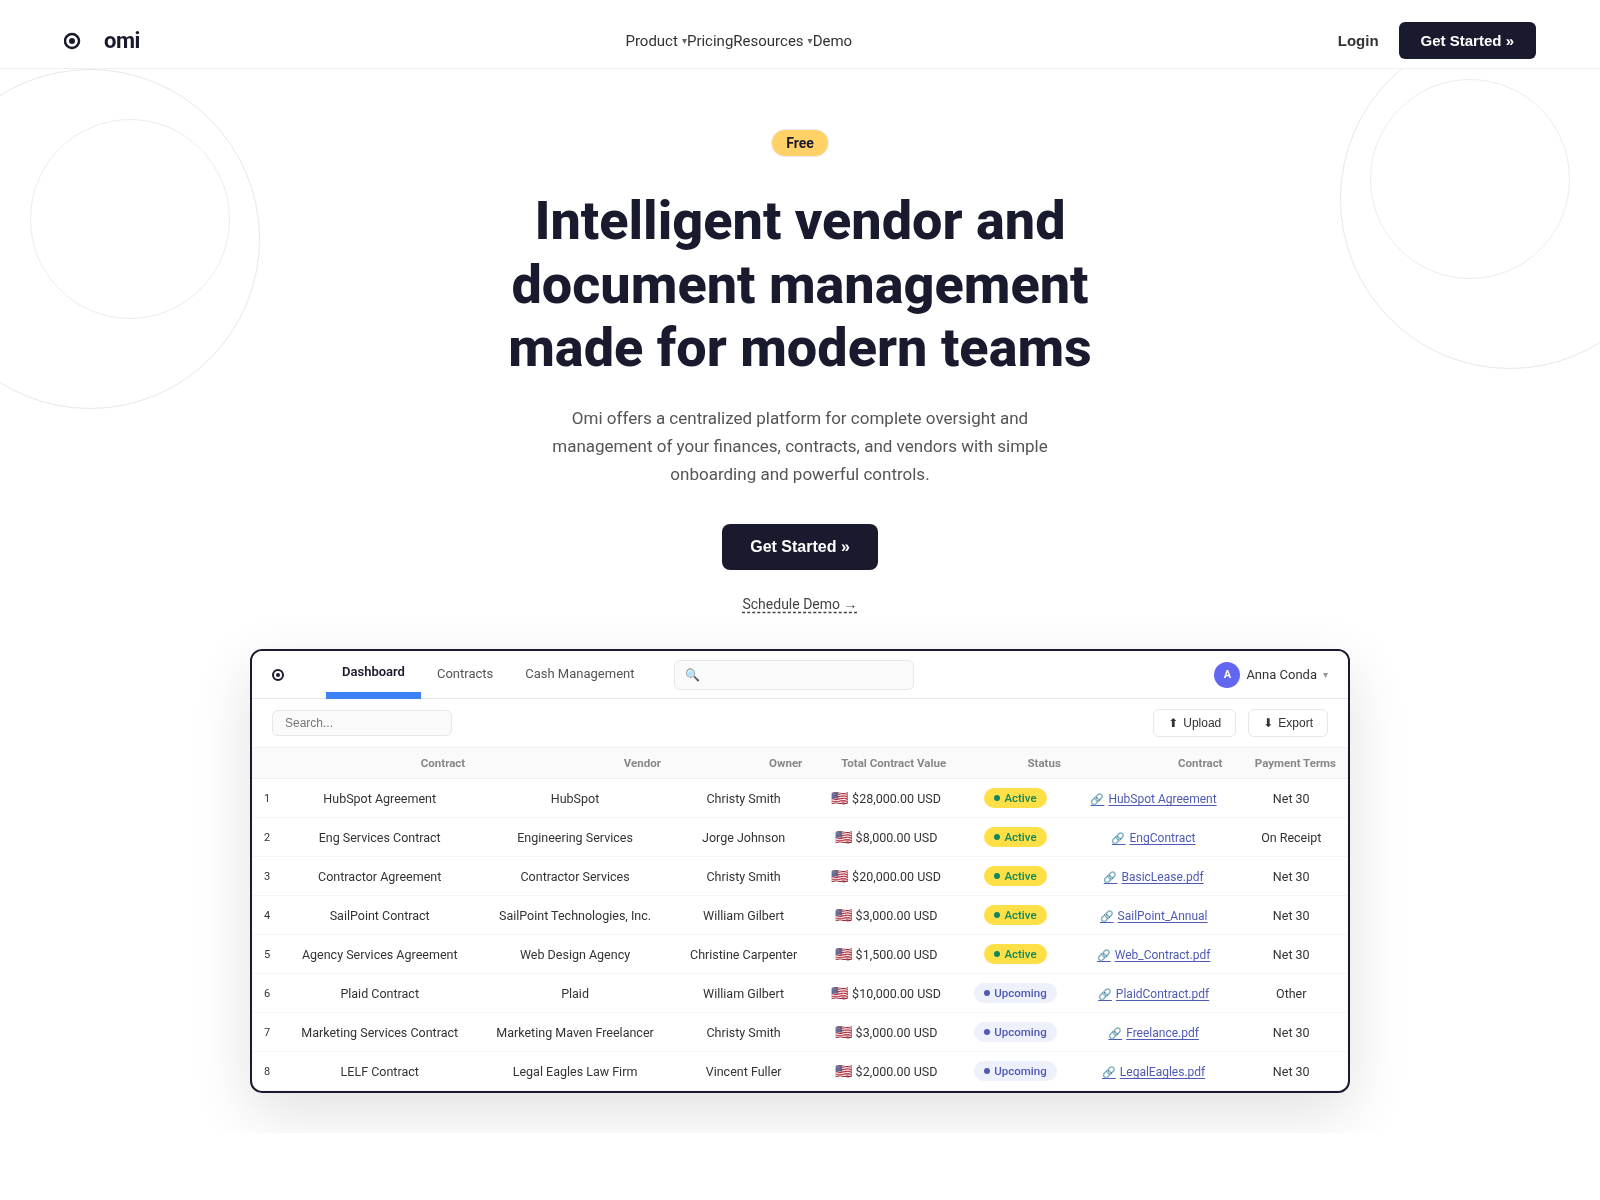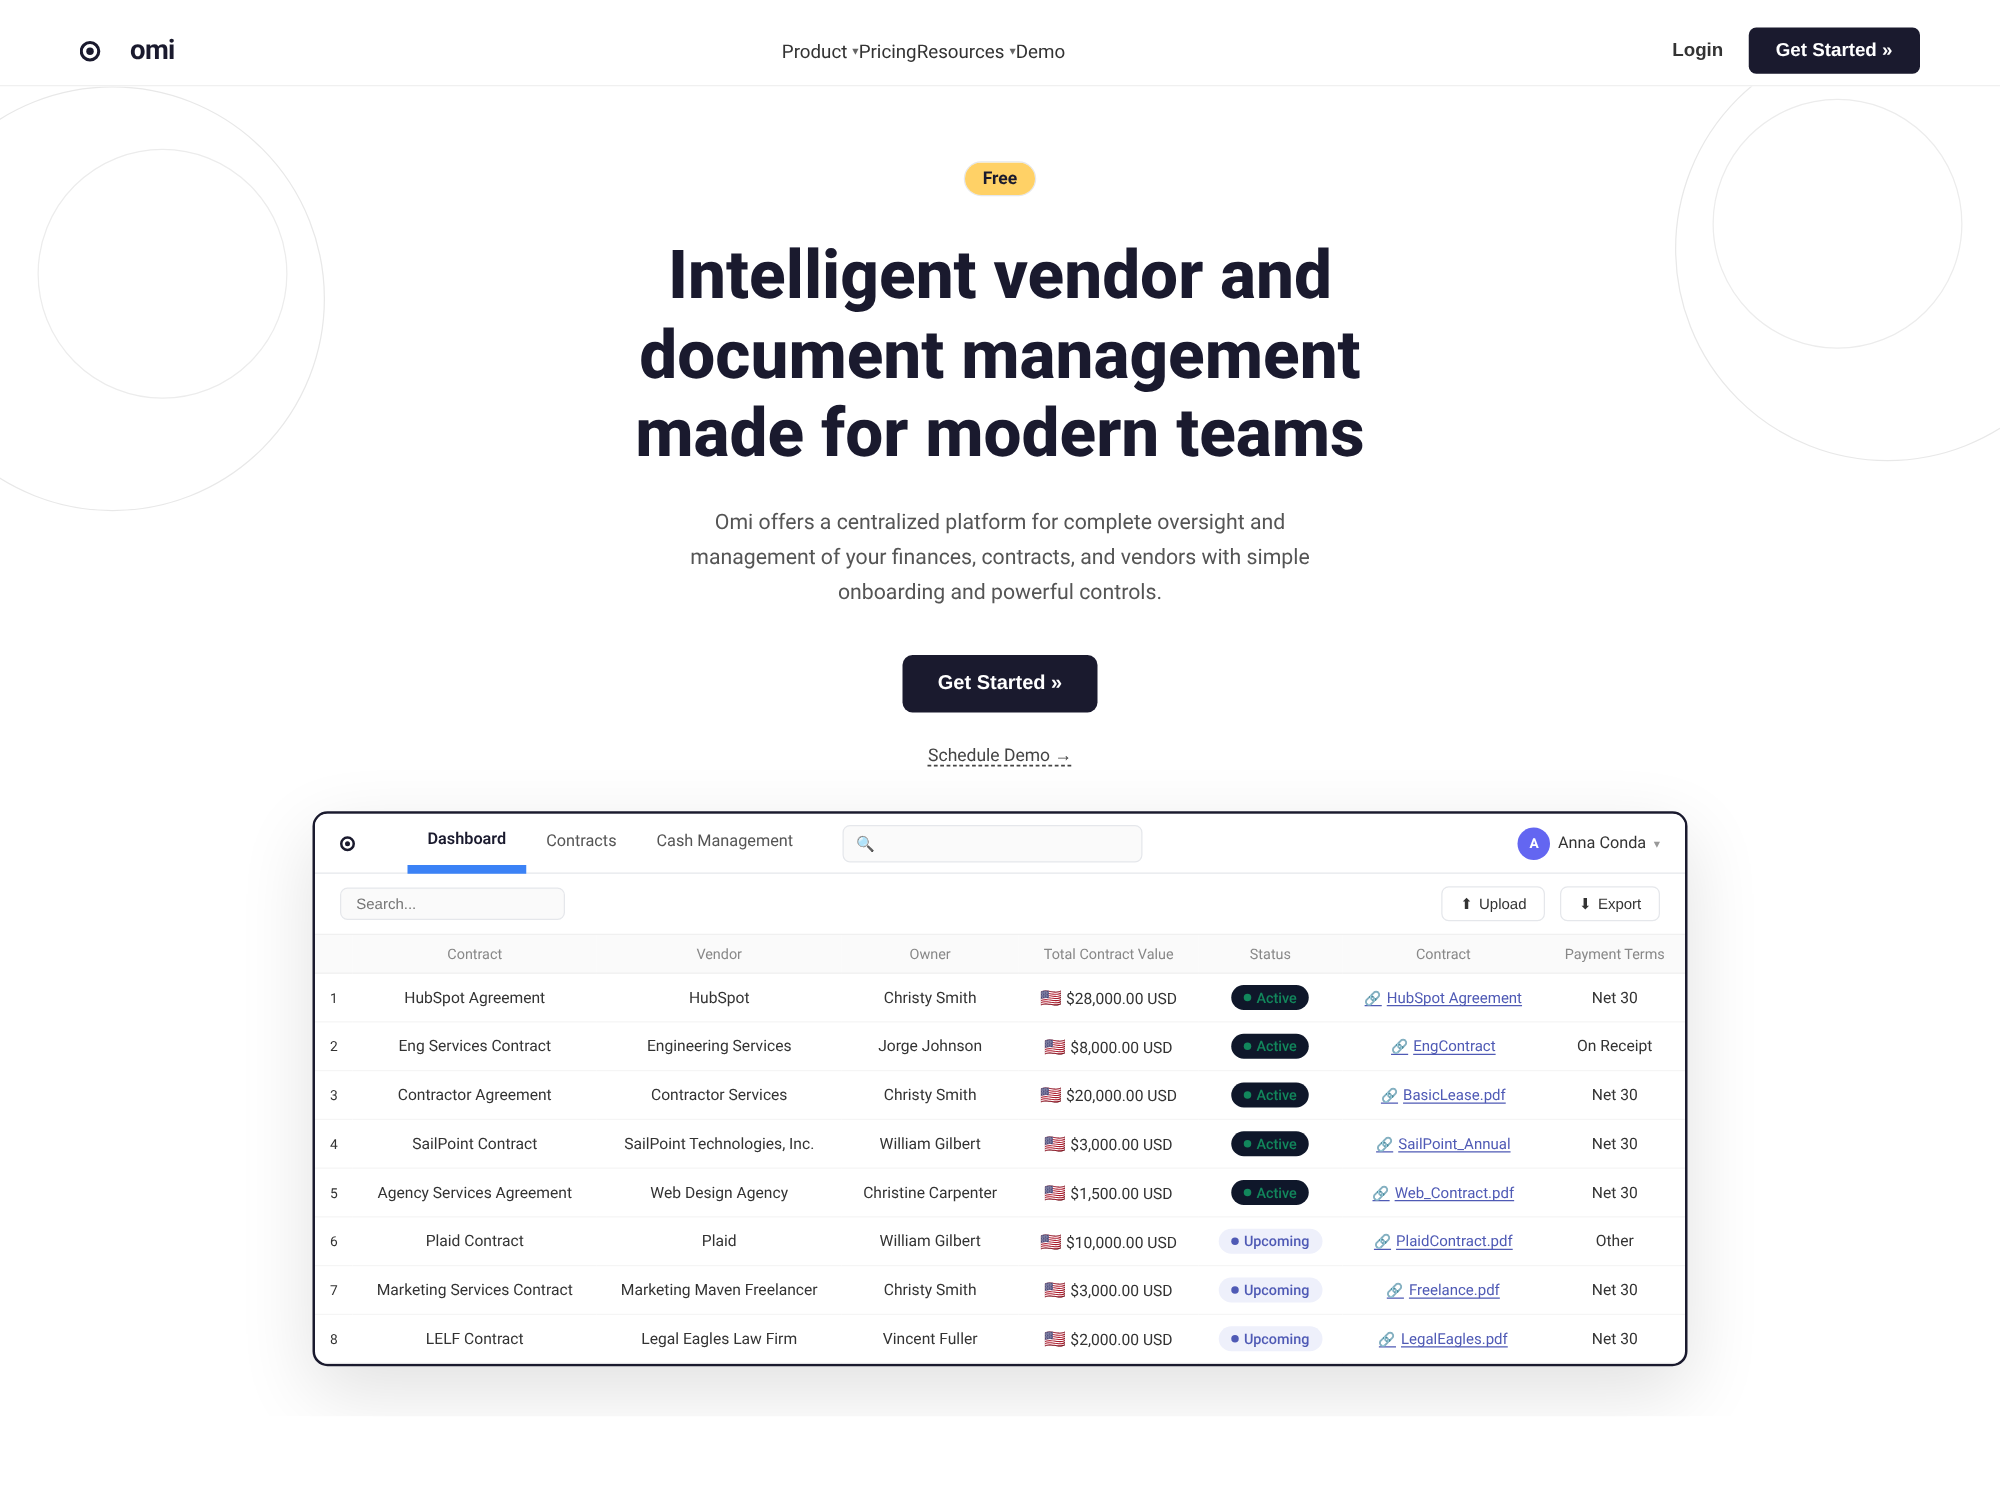--- a/index.html
+++ b/index.html
@@ -364,24 +364,24 @@
       color: #333;
     }
 
     
     .app-table {
       width: 100%;
       border-collapse: collapse;
       font-size: 12.5px;
     }
     .app-table th {
-      text-align: center;
+      text-align: right;
       padding: 8px 12px;
       color: #888;
-      font-weight: 400;
+      font-weight: 700;
       font-size: 11.5px;
       border-bottom: 1px solid #f0f0f0;
       background: #fafafa;
     }
     .app-table td {
       padding: 9px 12px;
       border-bottom: 1px solid #f5f5f5;
       color: #333;
       vertical-align: middle;
     }
@@ -393,21 +393,21 @@
     .status-badge {
       display: inline-flex;
       align-items: center;
       gap: 4px;
       padding: 3px 10px;
       border-radius: 12px;
       font-size: 11.5px;
       font-weight: 500;
     }
     .status-active {
-      background: #0f172a;
+      background: #fde047;
       color: #12875c;
     }
     .status-upcoming {
       background: #eef0fb;
       color: #4f5ab5;
     }
     .status-dot {
       width: 6px;
       height: 6px;
       border-radius: 50%;

